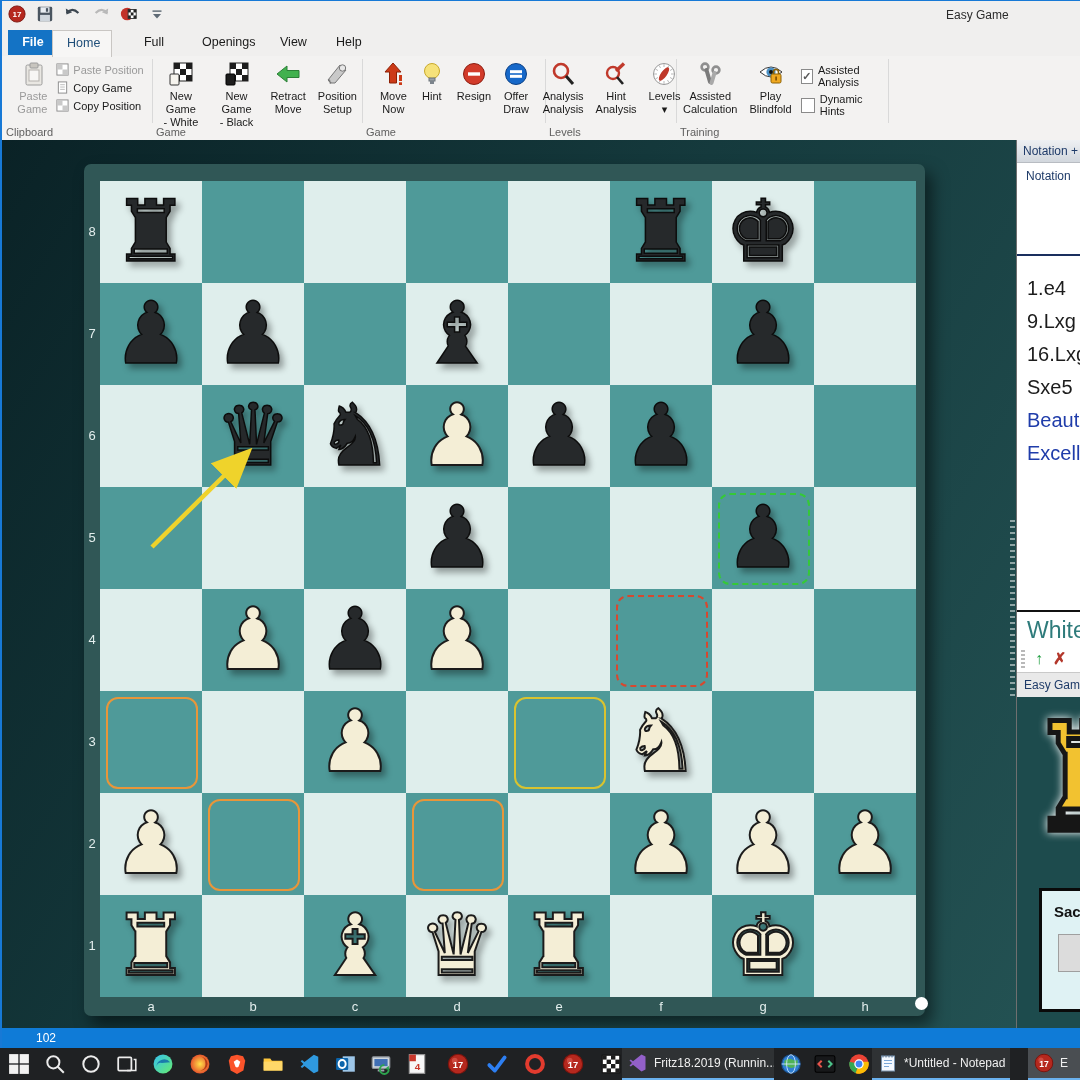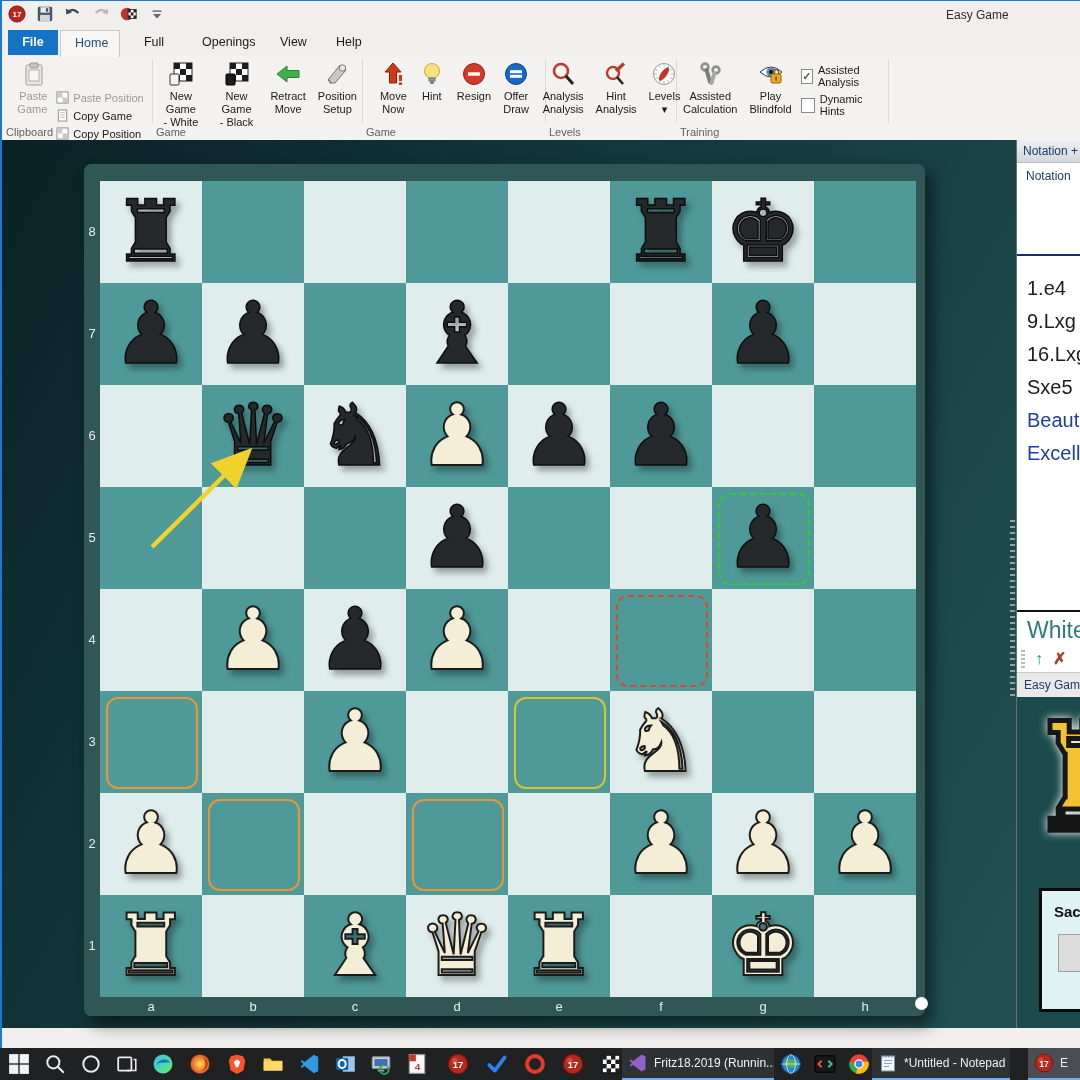--- a/index.html
+++ b/index.html
@@ -19,21 +19,21 @@
   
   #ribbon{position:absolute;left:0;top:56px;width:1080px;height:84px;background:#f3f2f1;border-bottom:1px solid #c6c6c6;}
   .rsep{position:absolute;top:3px;width:1px;height:64px;background:#d9d9d9;}
   .rgroup{position:absolute;top:0;height:84px;}
   .rgroup-label{position:absolute;bottom:2px;left:0;right:0;font-size:11px;color:#5f5f5f;}
   .rbtn{display:inline-flex;flex-direction:column;align-items:center;justify-content:flex-start;
     padding:3px 3px 0 3px;font-size:11px;color:#1a1a1a;text-align:center;line-height:13px;}
   .rbtn .ric{width:26px;height:26px;margin-bottom:3px;}
   .rbtn-row{display:flex;justify-content:center;align-items:flex-start;gap:6px;padding-top:2px;}
   .rbtn.disabled{color:#9a9a9a;align-items:flex-end;}
-  .small-col{display:flex;flex-direction:column;gap:3px;padding-top:4px;margin-top:28px;}
+  .small-col{display:flex;flex-direction:column;gap:3px;padding-top:4px;}
   .sbtn{display:flex;align-items:center;gap:4px;font-size:11px;color:#1a1a1a;height:15px;}
   .sbtn.disabled{color:#9a9a9a;}
   .sbtn .sic{width:13px;height:13px;}
   .chk-col{display:flex;flex-direction:column;gap:5px;padding-top:6px;}
   .chk{display:flex;align-items:center;gap:5px;font-size:11px;color:#1a1a1a;}
   .chk .box{width:13px;height:13px;background:#fff;border:1px solid #8a8a8a;display:inline-flex;
     align-items:center;justify-content:center;font-size:11px;color:#5a5a5a;font-weight:bold;}
   
   #main{position:absolute;left:0;top:140px;width:1080px;height:888px;
     background:linear-gradient(120deg,#0a2226 0%,#153a3d 45%,#245354 100%);}
@@ -139,21 +139,21 @@
             <rect x="5" y="6" width="10" height="1.6" fill="#5f6a75"></rect>
             <path d="M5.5 10 L14.5 10 L10 15 Z" fill="#5f6a75"></path>
           </svg>
         </span>
       </div>
     <div id="win-title">Easy Game</div>
   </div>
 
   <div id="tabs">
       <div class="tab file" style="left: 8px; width: 22px; text-align: center;">File</div>
-      <div class="tab active" style="left: 60px; width: 30px; text-align: right;">Home</div>
+      <div class="tab active" style="left: 52px; width: 30px; text-align: right;">Home</div>
       <div class="tab" style="left: 124px; width: 32px; text-align: center;">Full</div>
       <div class="tab" style="left: 188px; width: 46px; text-align: center;">Openings</div>
       <div class="tab" style="left: 266px; width: 24px; text-align: center;">View</div>
       <div class="tab" style="left: 322px; width: 24px; text-align: center;">Help</div>
     </div>
   <div id="ribbon">
       <div class="rsep" style="left: 152px;"></div>
       <div class="rsep" style="left: 362px;"></div>
       <div class="rsep" style="left: 545px;"></div>
       <div class="rsep" style="left: 676px;"></div>
@@ -555,20 +555,23 @@
       <div id="training-pane">
         <div id="trophy-rook">♜</div>
         <div id="sac-box">
           <div id="sac-label">Sacr</div>
           <div id="sac-btn"></div>
         </div>
       </div>
     </div>
   </div>
 
+  <div id="statusbar">
+    <span>102</span>
+  </div>
 
   <div id="taskbar">
       <span class="tb-icon" style="left: 8px;">
         <svg viewBox="0 0 20 20">
           <rect x="1" y="1" width="8.4" height="8.4" fill="#f2f2f2"></rect>
           <rect x="10.6" y="1" width="8.4" height="8.4" fill="#f2f2f2"></rect>
           <rect x="1" y="10.6" width="8.4" height="8.4" fill="#f2f2f2"></rect>
           <rect x="10.6" y="10.6" width="8.4" height="8.4" fill="#f2f2f2"></rect>
         </svg>
       </span>

